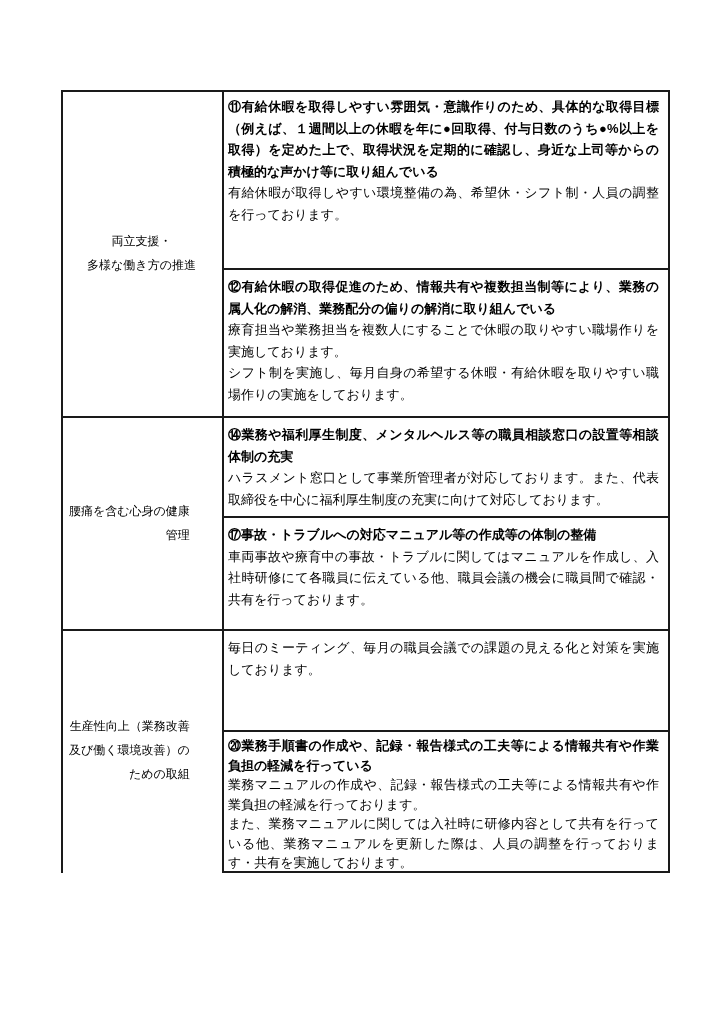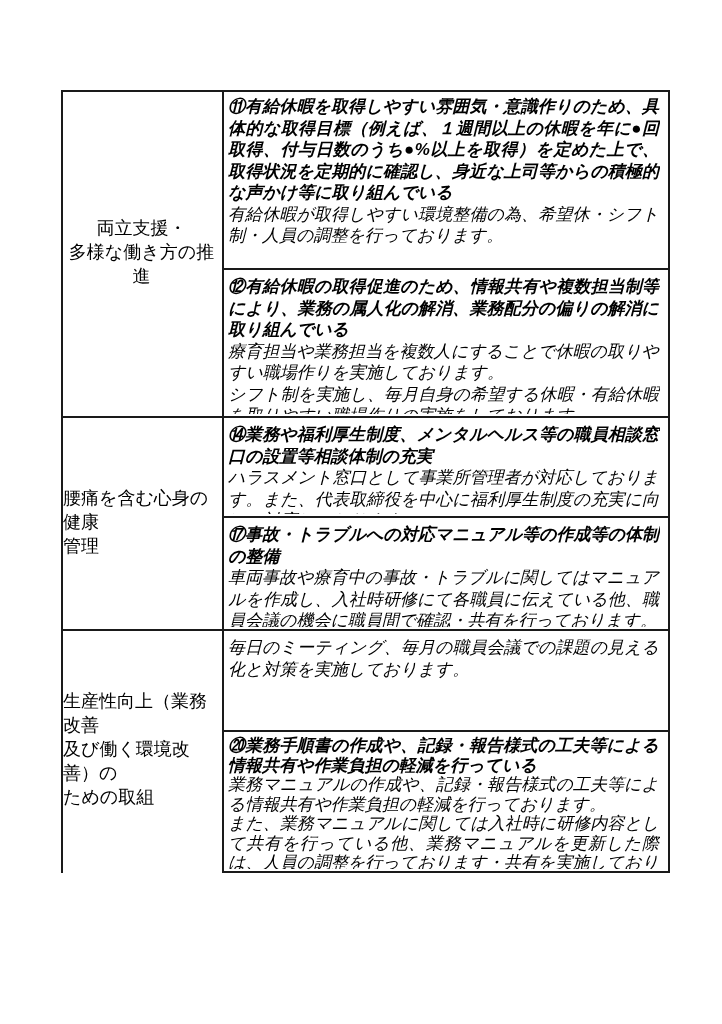--- a/index.html
+++ b/index.html
@@ -5,28 +5,28 @@
   html,body{margin:0;padding:0;}
   body{
     width:722px;height:1024px;position:relative;background:#ffffff;
     font-family:"Liberation Serif","DejaVu Serif",serif;
     color:#000000;overflow:hidden;
   }
   .line{position:absolute;background:#1a1a1a;}
   .cell{position:absolute;box-sizing:border-box;overflow:hidden;}
   .category{
     display:flex;flex-direction:column;justify-content:center;
-    font-size:18px;line-height:24px;white-space:pre-line;
-    font-family:Liberation Mono, monospace;
+    font-size:12px;line-height:24px;white-space:pre-line;
+    font-family:Liberation Serif, serif;
   }
   .category.centered{align-items:center;text-align:center;}
-  .category.lefty{align-items:flex-start;text-align:left;padding-right:2px;}
+  .category.lefty{align-items:flex-start;text-align:right;padding-left:6px;padding-right:2px;}
   .item{
-    font-size:17px;line-height:21.5px;text-align:justify;
-    line-break:strict;padding:2px 1px 0 1px;font-style:italic;
+    font-size:13px;line-height:21.5px;text-align:justify;
+    line-break:strict;padding:2px 1px 0 1px;
   }
   .item.tight{line-height:19.5px;padding-top:1px;}
   .item-heading{
     font-weight:bold;
     font-family:"Liberation Sans","DejaVu Sans",sans-serif;
     margin:0;text-align:justify;
   }
   .item-paragraph{margin:0;text-align:justify;}
 </style>
 </head>

